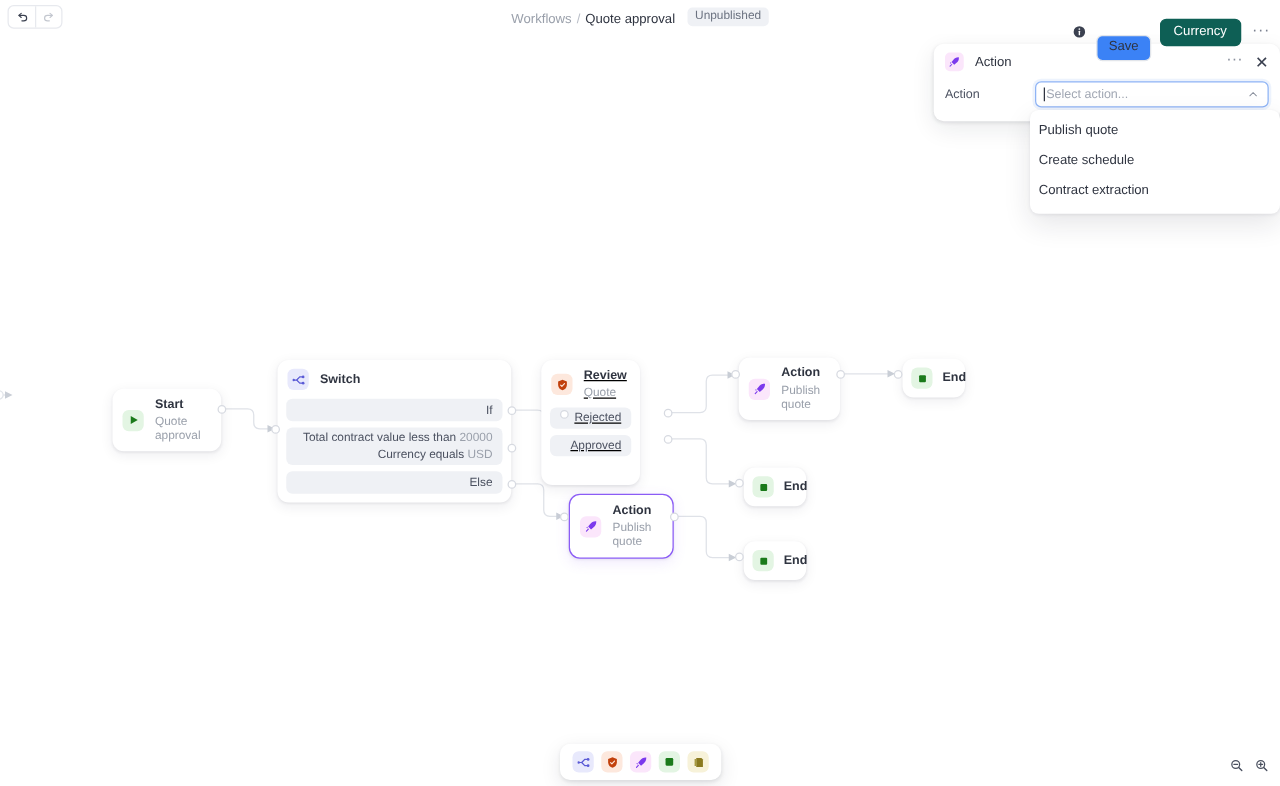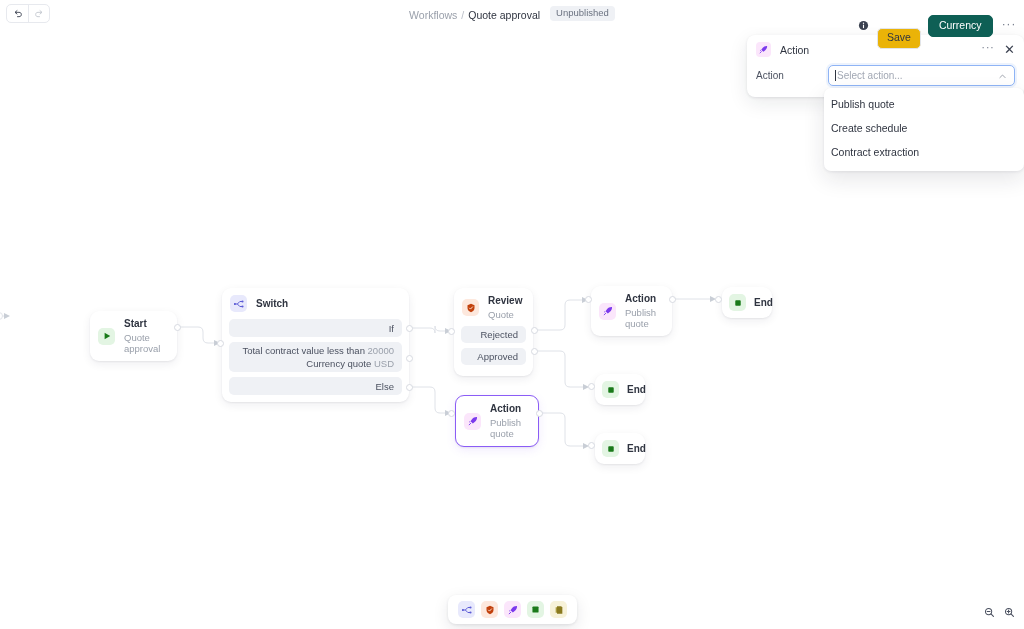--- a/index.html
+++ b/index.html
@@ -43,21 +43,21 @@
     font-size:9.5px; color:#6b7280; background:#eff1f5;
     border-radius:4px; padding:2px 6px 3px 6px; line-height:1;
   }
 
   .top-right {
     position:absolute; right:6px; top:3px;
     display:flex; align-items:center; gap:7px;
   }
   .info-icon { width:13px; height:13px; display:flex; align-items:center; justify-content:center; cursor:pointer; }
   .btn-save {
-    font-size:10.5px; color:#2f3440; background:#eab308;
+    font-size:10.5px; color:#2f3440; background:#3b82f6;
     border:1px solid #e2e5ea; border-radius:5px;
     padding:3px 9px 4px 9px; cursor:pointer; line-height:1.1;margin-top:25px;
   }
   .btn-publish {
     font-size:10.5px; color:#ffffff; background:#0e5f55;
     border:1px solid #0e5f55; border-radius:5px;
     padding:4px 10px 5px 10px; cursor:pointer; line-height:1.1;
   }
   .top-more { font-size:13px; color:#7b8190; letter-spacing:0.5px; cursor:pointer; padding:0 2px 4px 2px; line-height:0.6;}
 
@@ -230,34 +230,34 @@
       </div>
       <div class="row" style="height:18px;">
         <span>If</span>
       </div>
       <div class="row" style="height:30px; flex-direction:column; align-items:flex-end; justify-content:center; padding-top:2px; padding-bottom:2px;">
         <span class="row-line">
           <span>Total contract value less than</span>
           <span class="row-val">20000</span>
         </span>
         <span class="row-line" style="margin-top:2px;">
-          <span>Currency quote</span>
+          <span>Currency equals</span>
           <span class="row-val">USD</span>
         </span>
       </div>
       <div class="row" style="height:18px;">
         <span>Else</span>
       </div>
     </div>
     <div class="port" style="left:217px; top:340px;"></div>
     <div class="port" style="left:406px; top:325px;"></div>
     <div class="port" style="left:406px; top:355px;"></div>
     <div class="port" style="left:406px; top:384px;"></div>
 
-    <div class="node" style="left:454px; top:288px; width:79px; padding-bottom:6px;">
+    <div class="node" style="left:433px; top:288px; width:79px; padding-bottom:18px;text-decoration:underline;">
       <div class="node-head" style="padding:7px 8px 6px 8px;">
         <div class="node-ico" style="background:#fde8dd;">
           <svg width="10" height="10" viewBox="0 0 12 12" aria-hidden="true">
             <path d="M6 1 L10.2 2.6 V6 C10.2 8.6 8.2 10.4 6 11 C3.8 10.4 1.8 8.6 1.8 6 V2.6 Z" fill="#c2410c"></path>
             <path d="M4.2 6.1 L5.4 7.3 L7.9 4.6" stroke="#fde8dd" stroke-width="1.1" fill="none" stroke-linecap="round" stroke-linejoin="round"></path>
           </svg>
         </div>
         <div class="node-texts">
           <div class="node-title">Review</div>
           <div class="node-sub">Quote</div>

